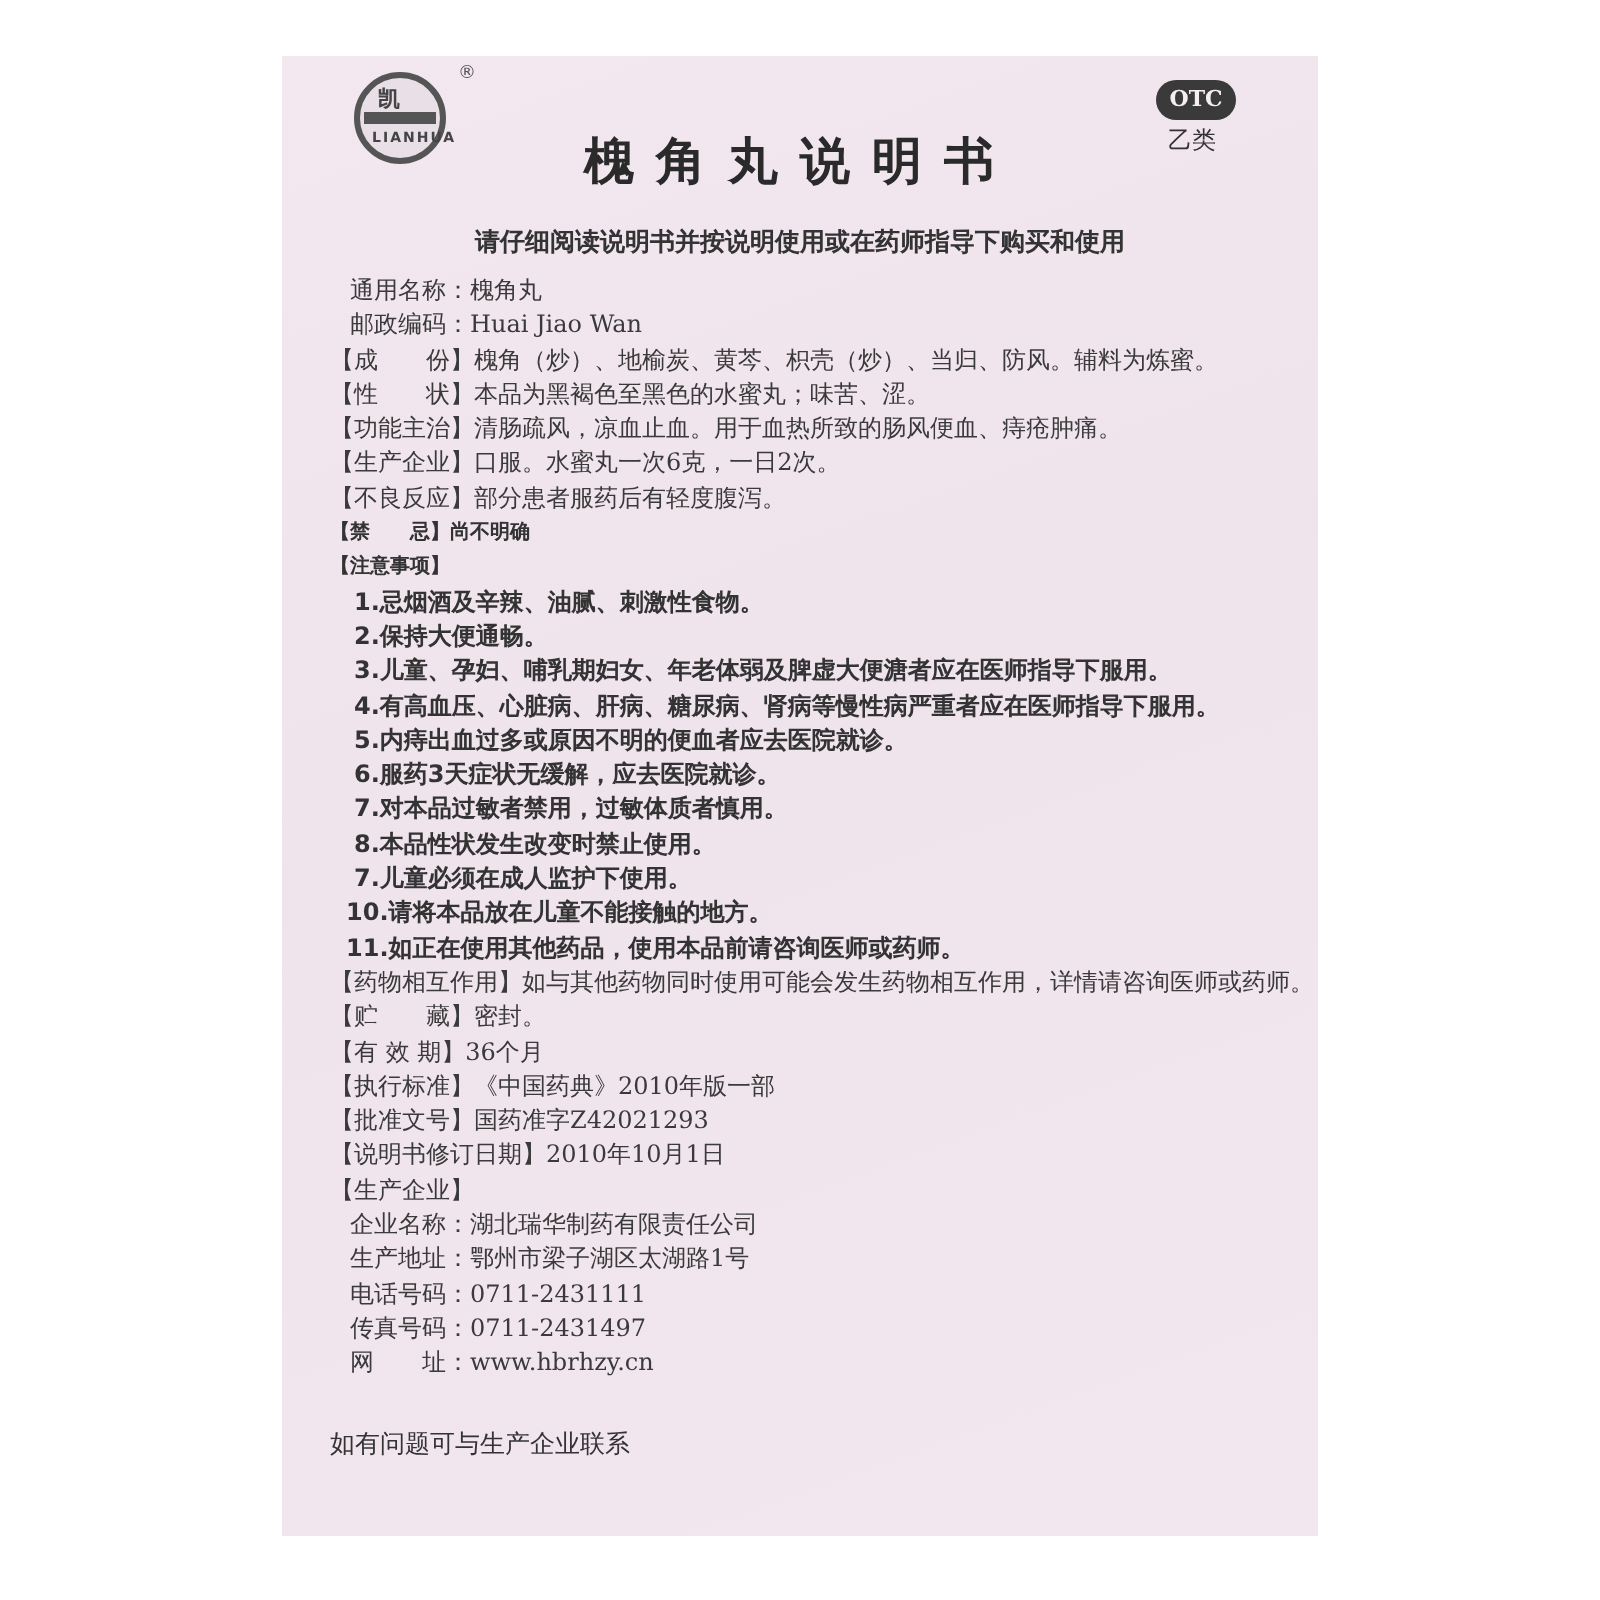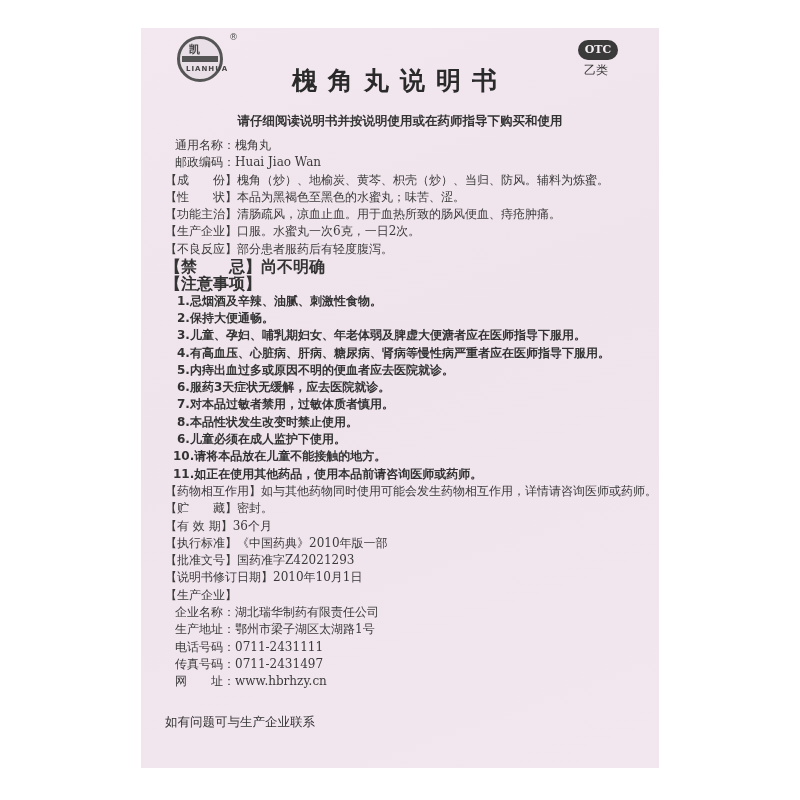--- a/index.html
+++ b/index.html
@@ -34,21 +34,21 @@
     }
     .subtitle {
       position: absolute; left: 0; right: 0; top: 85px; text-align: center;
       font-size: 12.5px; font-weight: bold; color: #333; font-family: "DejaVu Sans", sans-serif;
     }
     .body-lines { position: absolute; left: 24px; top: 109px; right: 10px; }
     .line {
       height: 17.3px; line-height: 17.3px; font-size: 12px; color: #3a3a3a; white-space: nowrap;
     }
     .line.indent { padding-left: 10px; }
-    .line.bold { font-family: "DejaVu Sans", sans-serif; font-weight: bold; color: #333; font-size: 16px; }
+    .line.bold { font-family: "DejaVu Sans", sans-serif; font-weight: bold; color: #333; font-size: 10px; }
     .line.item { padding-left: 12px; font-family: "DejaVu Sans", sans-serif; font-weight: bold; color: #333; }
     .line.item.wide { padding-left: 8px; }
     .footer-note {
       position: absolute; left: 24px; top: 686px; font-size: 12.5px; font-weight: normal; color: #333;
       font-family: "DejaVu Sans", sans-serif;
     }
   </style>
 </head>
 <body>
 
@@ -94,21 +94,21 @@
 
     <div class="line bold">【注意事项】</div>
     <div class="line item">1.忌烟酒及辛辣、油腻、刺激性食物。</div>
     <div class="line item">2.保持大便通畅。</div>
     <div class="line item">3.儿童、孕妇、哺乳期妇女、年老体弱及脾虚大便溏者应在医师指导下服用。</div>
     <div class="line item">4.有高血压、心脏病、肝病、糖尿病、肾病等慢性病严重者应在医师指导下服用。</div>
     <div class="line item">5.内痔出血过多或原因不明的便血者应去医院就诊。</div>
     <div class="line item">6.服药3天症状无缓解，应去医院就诊。</div>
     <div class="line item">7.对本品过敏者禁用，过敏体质者慎用。</div>
     <div class="line item">8.本品性状发生改变时禁止使用。</div>
-    <div class="line item">6.儿童必须在成人监护下使用。</div>
+    <div class="line item">7.儿童必须在成人监护下使用。</div>
     <div class="line item wide">10.请将本品放在儿童不能接触的地方。</div>
     <div class="line item wide">11.如正在使用其他药品，使用本品前请咨询医师或药师。</div>
 
     <div class="line">
       <span>【药物相互作用】</span><span>如与其他药物同时使用可能会发生药物相互作用，详情请咨询医师或药师。</span>
     </div>
     <div class="line">
       <span>【贮　　藏】</span><span>密封。</span>
     </div>
     <div class="line">

